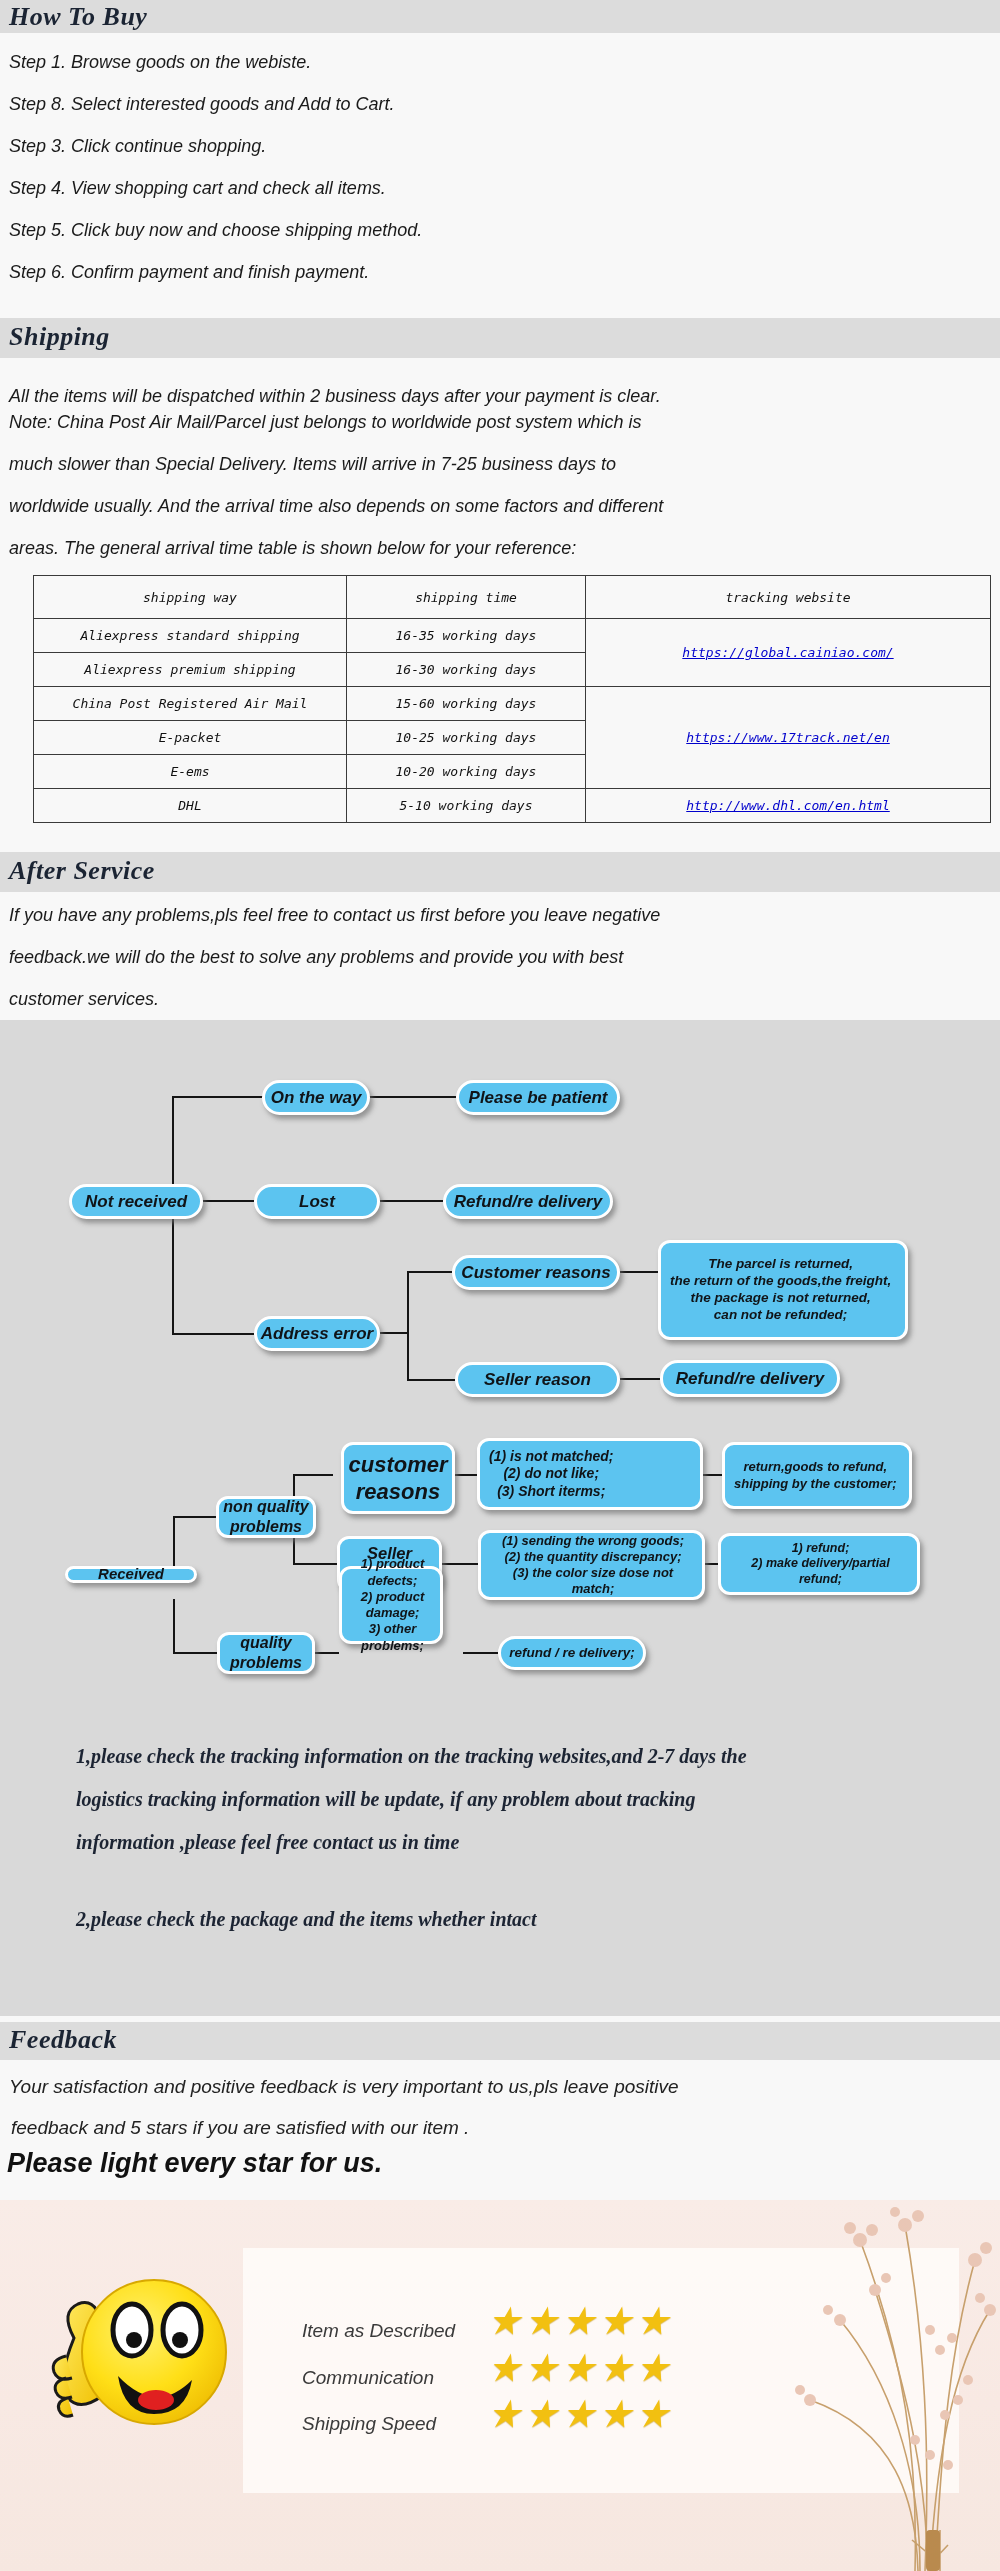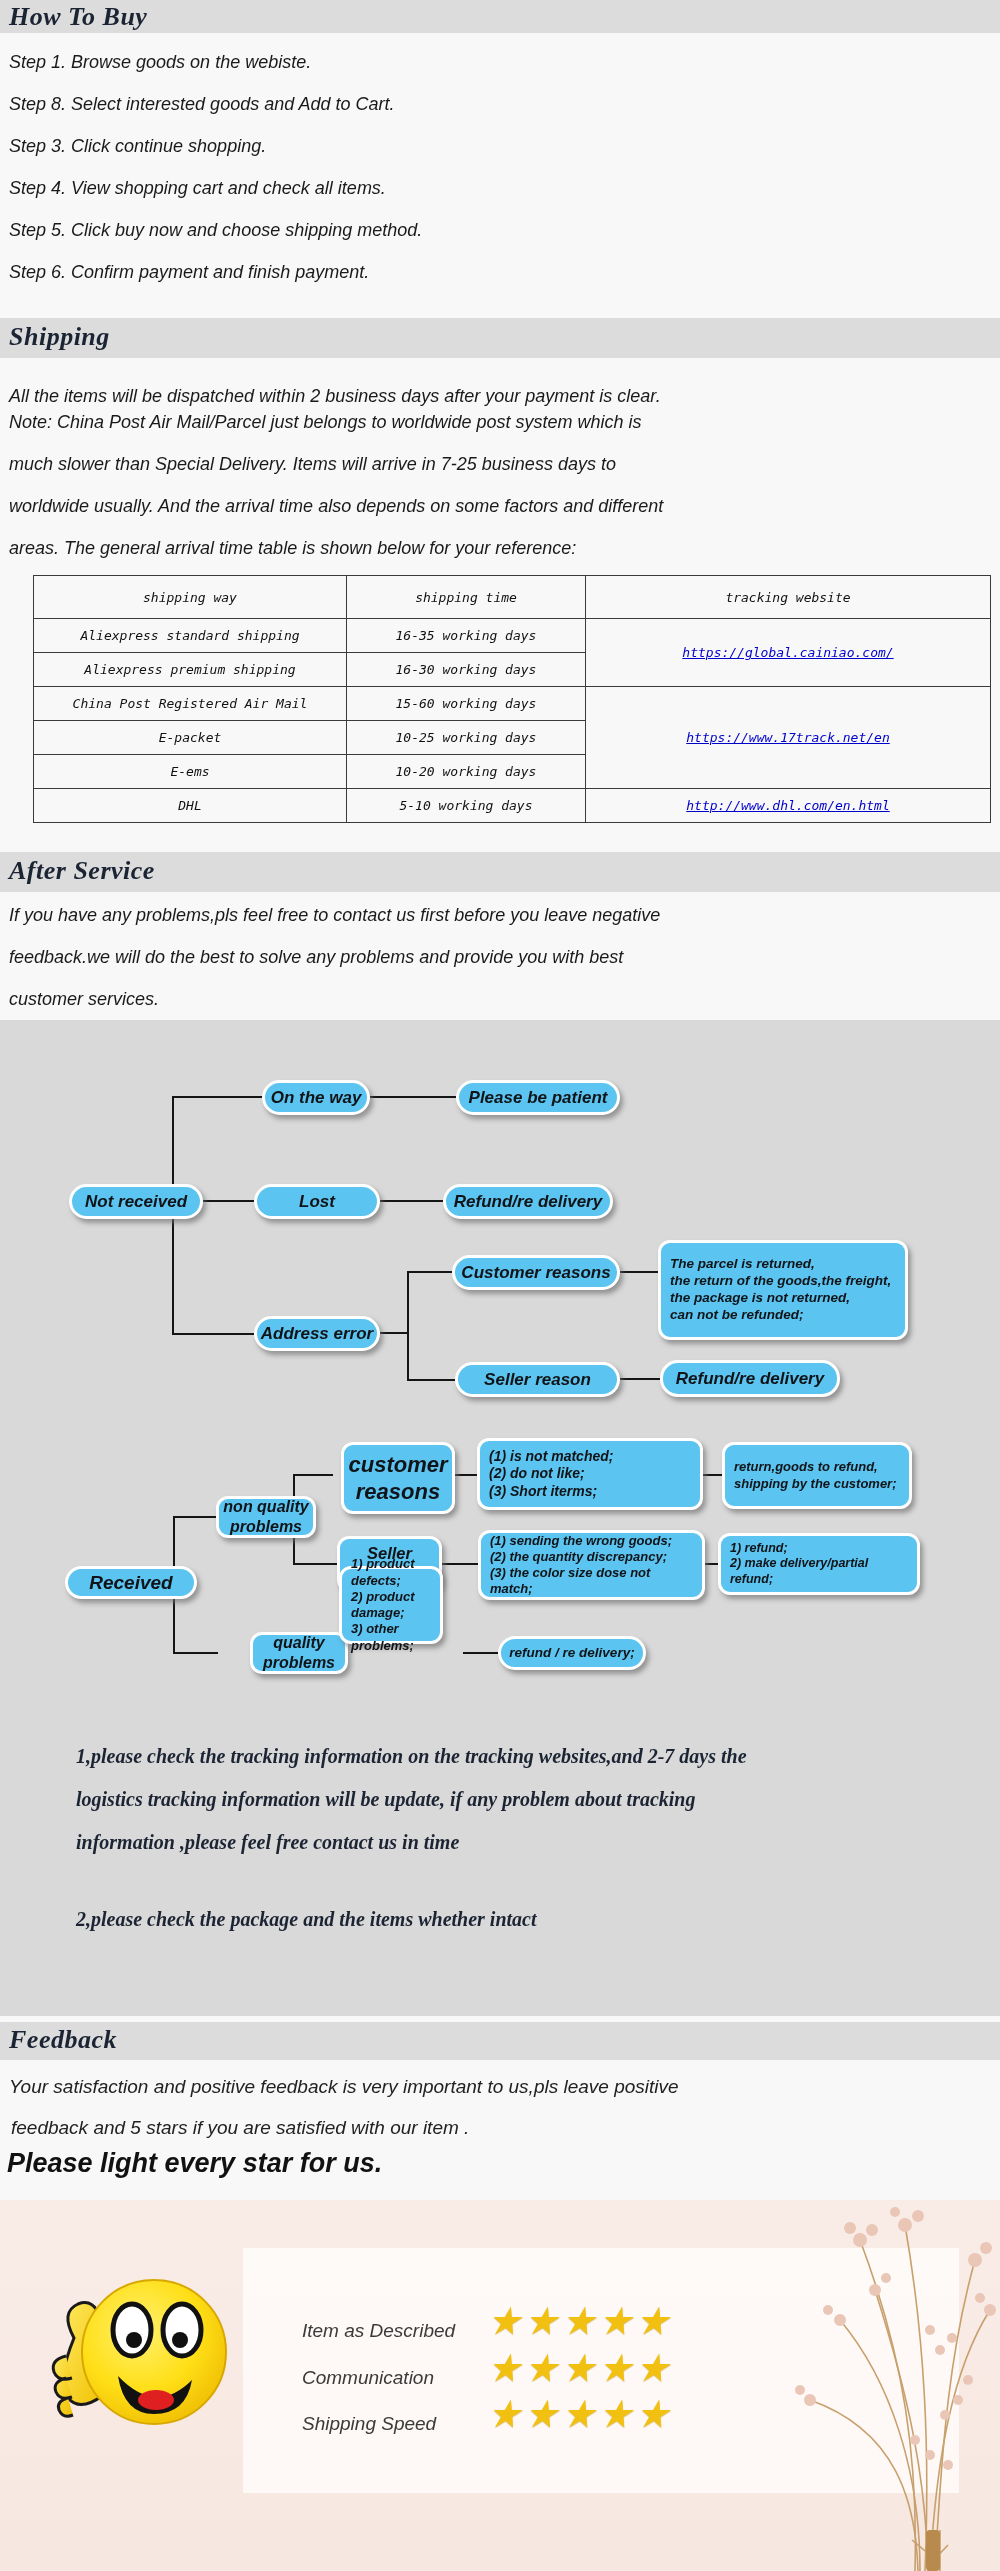--- a/index.html
+++ b/index.html
@@ -17,21 +17,21 @@
              font-weight:normal;padding:0;overflow:hidden;white-space:nowrap;}
   table.ship a{color:#0000cc;text-decoration:underline;}
   
   .gray-block{background:#d9d9d9;}
   .flow-node{position:absolute;background:#5cc4f0;border:3px solid #ffffff;border-radius:12px;
              box-shadow:3px 4px 5px rgba(110,110,110,.65);color:#101418;
              font-family:"Liberation Sans",sans-serif;font-weight:bold;
              display:flex;align-items:center;justify-content:center;text-align:center;
              white-space:pre-line;box-sizing:border-box;line-height:1.25;}
   .flow-node.pill{border-radius:18px;}
-  .flow-node.left{justify-content:flex-start;text-align:left;padding-left:9px;padding-right:6px;}
+  .flow-node.left{justify-content:flex-start;text-align:center;padding-left:9px;padding-right:6px;}
   .flow-edge{position:absolute;background:#151515;}
   .note-line{font-family:"Liberation Serif",serif;font-weight:bold;font-size:20px;color:#1c2433;white-space:nowrap;}
   
   .fb-line{font-size:19px;color:#222;white-space:nowrap;}
   .fb-cta{font-size:27px;font-weight:bold;color:#111;white-space:nowrap;}
   .fb-image{background:linear-gradient(180deg,#f9ece7 0%,#f8e9e3 55%,#f6e7e0 100%);}
   .fb-panel{background:rgba(255,252,250,.82);}
   .rating-label{font-size:19px;color:#3a3a3a;white-space:nowrap;}
   .rating-stars{font-size:38px;line-height:1;color:#f2c011;letter-spacing:3px;
                 text-shadow:0 1px 1px rgba(190,140,0,.55);white-space:nowrap;}
@@ -156,37 +156,37 @@
       <div class="flow-node pill" style="left: 254px; top: 1184px; width: 126px; height: 35px; font-size: 17px;">Lost</div>
       <div class="flow-node pill" style="left: 443px; top: 1184px; width: 170px; height: 35px; font-size: 17px;">Refund/re delivery</div>
       <div class="flow-node pill" style="left: 254px; top: 1316px; width: 126px; height: 35px; font-size: 17px;">Address error</div>
       <div class="flow-node pill" style="left: 452px; top: 1255px; width: 168px; height: 35px; font-size: 17px;">Customer reasons</div>
       <div class="flow-node box left" style="left: 658px; top: 1240px; width: 250px; height: 100px; font-size: 13.5px;">The parcel is returned,
 the return of the goods,the freight,
 the package is not returned,
 can not be refunded;</div>
       <div class="flow-node pill" style="left: 455px; top: 1362px; width: 165px; height: 35px; font-size: 17px;">Seller reason</div>
       <div class="flow-node pill" style="left: 660px; top: 1360px; width: 180px; height: 37px; font-size: 17px;">Refund/re delivery</div>
-      <div class="flow-node pill" style="left: 65px; top: 1566px; width: 132px; height: 33px; font-size: 19px;">Received</div>
+      <div class="flow-node pill" style="left: 65px; top: 1566px; width: 132px; height: 17px; font-size: 15px;">Received</div>
       <div class="flow-node box" style="left: 216px; top: 1496px; width: 100px; height: 42px; font-size: 16px;">non quality
 problems</div>
       <div class="flow-node box" style="left: 333px; top: 1442px; width: 114px; height: 72px; font-size: 22px; margin-left: 8px;">customer
 reasons</div>
       <div class="flow-node box left" style="left: 477px; top: 1438px; width: 226px; height: 72px; font-size: 14px;">(1) is not matched;
 (2) do not like;
 (3) Short iterms;</div>
       <div class="flow-node box left" style="left: 722px; top: 1442px; width: 190px; height: 67px; font-size: 13px;">return,goods to refund,
 shipping by the customer;</div>
       <div class="flow-node box" style="left: 337px; top: 1536px; width: 105px; height: 56px; font-size: 16.5px;">Seller reason</div>
       <div class="flow-node box left" style="left: 478px; top: 1530px; width: 227px; height: 70px; font-size: 13px;">(1) sending the wrong goods;
 (2) the quantity discrepancy;
 (3) the color size dose not match;</div>
       <div class="flow-node box left" style="left: 718px; top: 1533px; width: 202px; height: 62px; font-size: 12.5px;">1) refund;
 2) make delivery/partial refund;</div>
-      <div class="flow-node box" style="left: 217px; top: 1632px; width: 98px; height: 42px; font-size: 16px; margin-left: 33px;">quality
+      <div class="flow-node box" style="left: 217px; top: 1632px; width: 98px; height: 42px; font-size: 16px;">quality
 problems</div>
       <div class="flow-node box left" style="left: 339px; top: 1566px; width: 104px; height: 78px; font-size: 13px;">1) product defects;
 2) product damage;
 3) other problems;</div>
       <div class="flow-node pill" style="left: 498px; top: 1636px; width: 148px; height: 34px; font-size: 13.5px;">refund / re delivery;</div>
     </div>
 
   <div class="abs note-line" style="left:76px;top:1745px;">1,please check the tracking information on the tracking websites,and 2-7 days the</div>
   <div class="abs note-line" style="left:76px;top:1788px;">logistics tracking information will be update, if any problem about tracking</div>
   <div class="abs note-line" style="left:76px;top:1831px;">information ,please feel free contact us in time</div>

